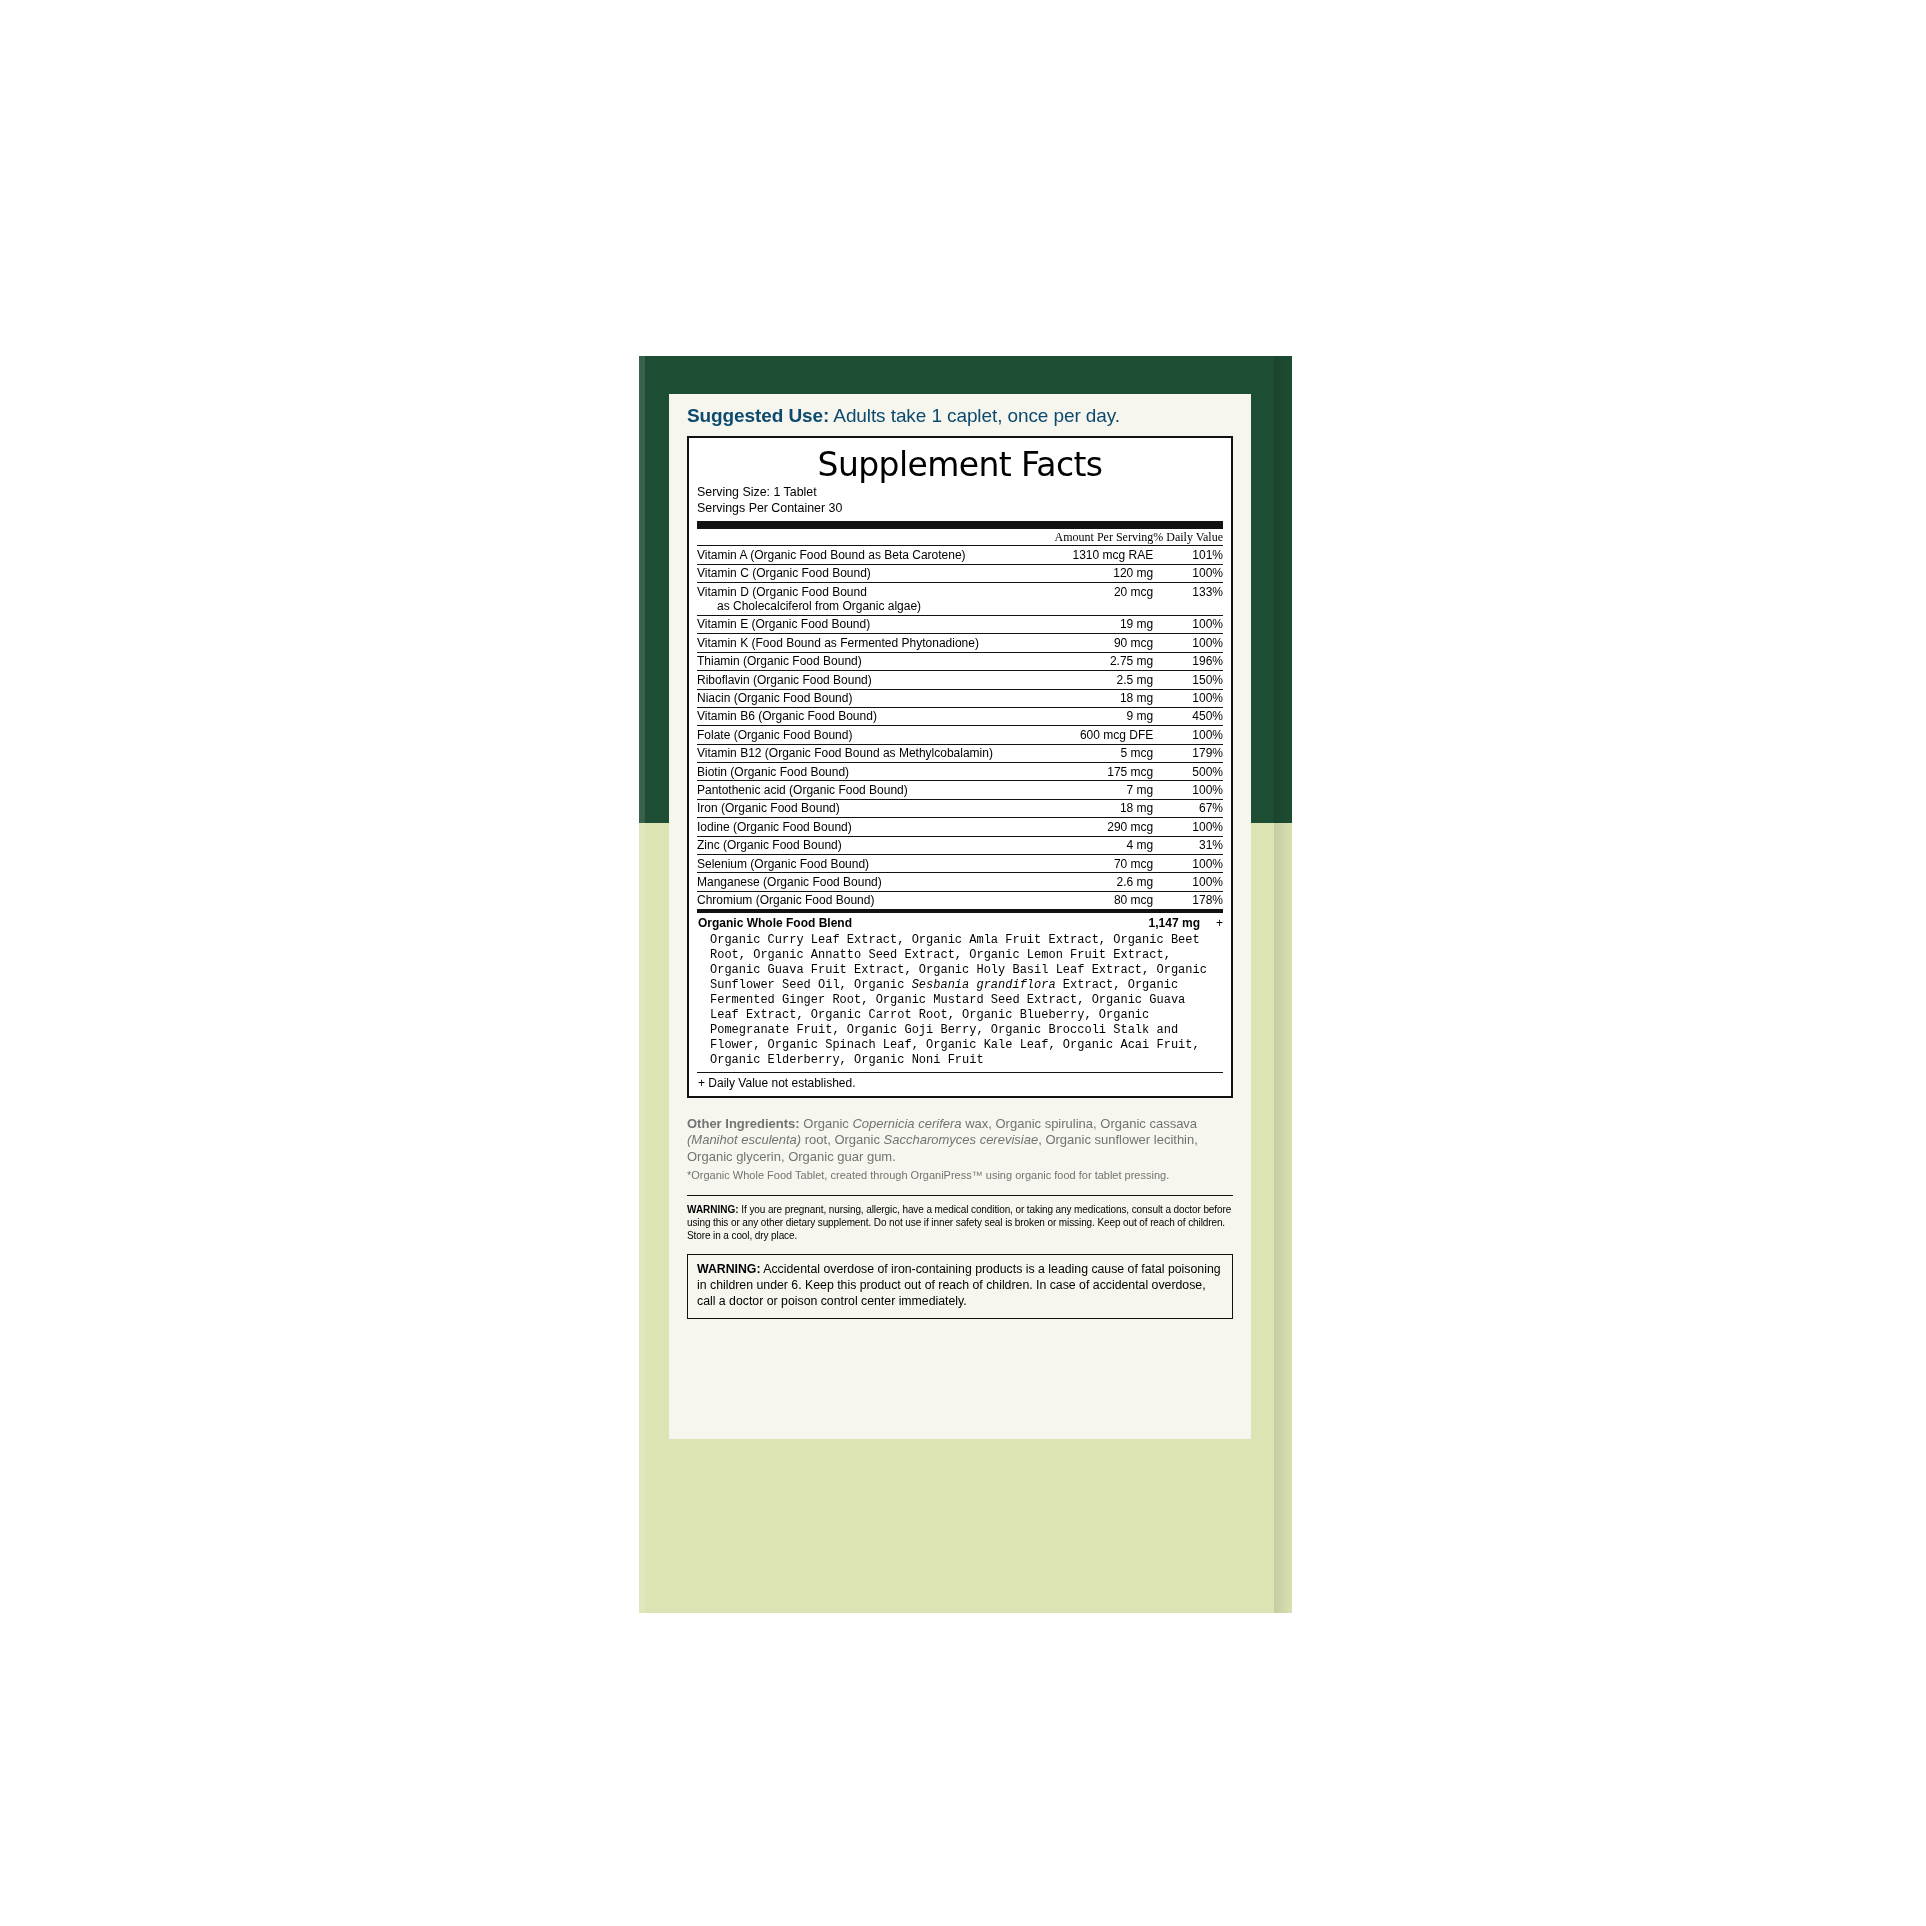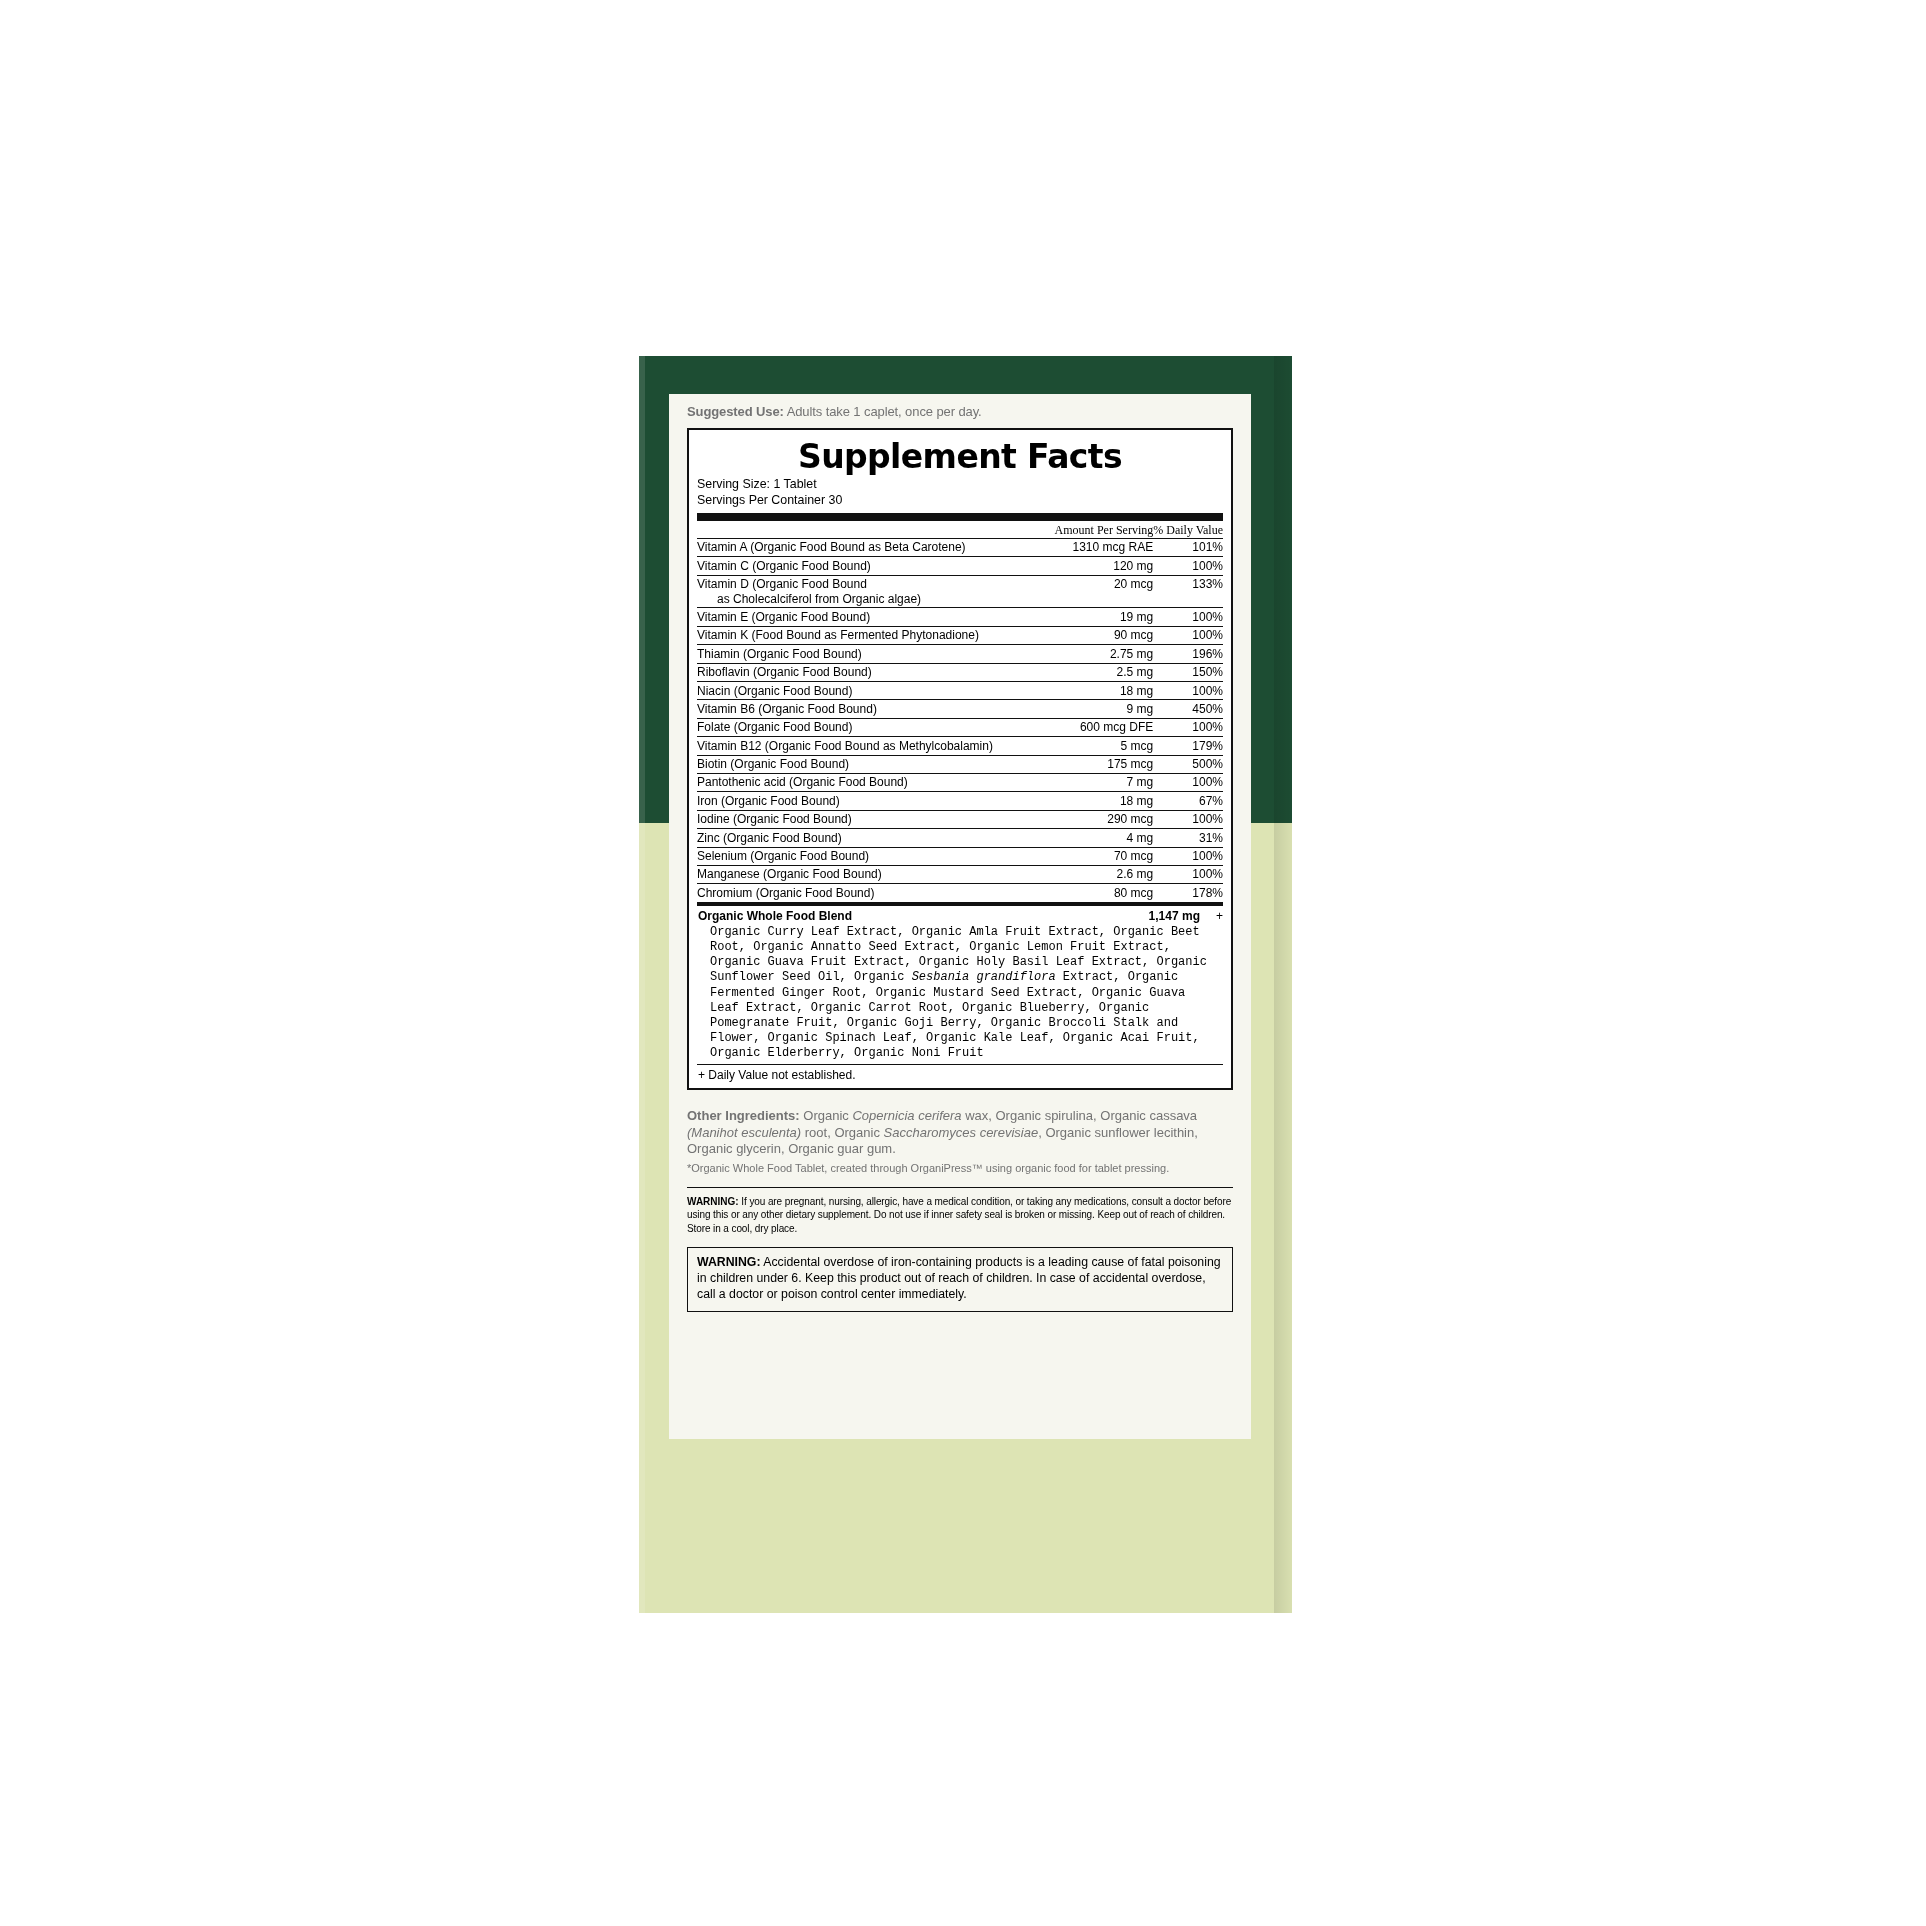--- a/index.html
+++ b/index.html
@@ -63,38 +63,38 @@
 
   .inner {
     position: absolute;
     left: 18px;
     top: 10px;
     width: 546px;
   }
 
   
   #suggested-use {
-    font-size: 13px;
-    color: #737373;
+    font-size: 19px;
+    color: #0c4a6e;
     letter-spacing: -0.1px;
     margin-bottom: 8px;
     line-height: 1.25;
   }
   #suggested-use b { font-weight: bold; }
 
   
   #facts {
     border: 2px solid #111;
     background: #ffffff;
     padding: 6px 8px 4px 8px;
     color: #000;
   }
   #facts-title {
     font-family: "DejaVu Sans", sans-serif;
-    font-weight: bold;
+    font-weight: normal;
     font-size: 33px;
     letter-spacing: -0.6px;
     text-align: center;
     line-height: 1;
     margin: 4px 0 4px 0;
   }
   .serving-line {
     font-size: 12.4px;
     line-height: 1.28;
   }

